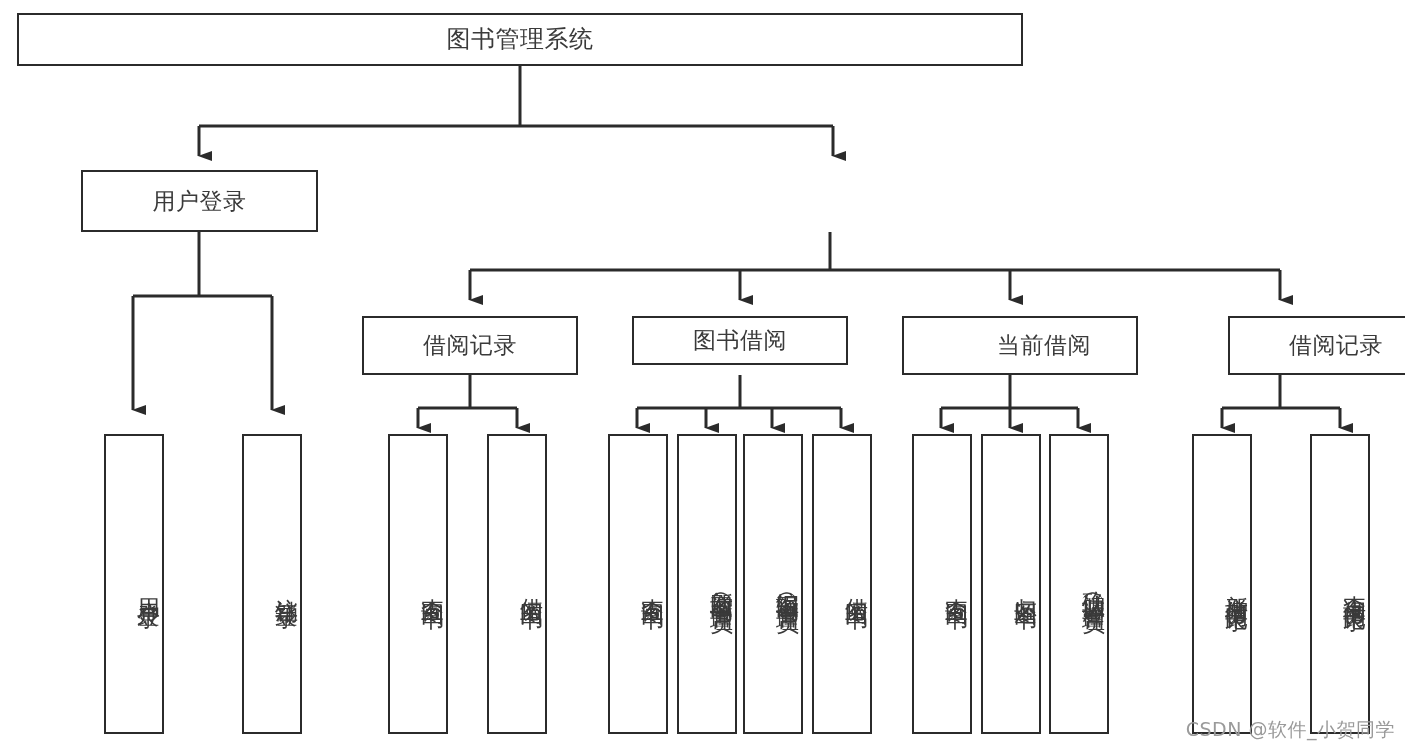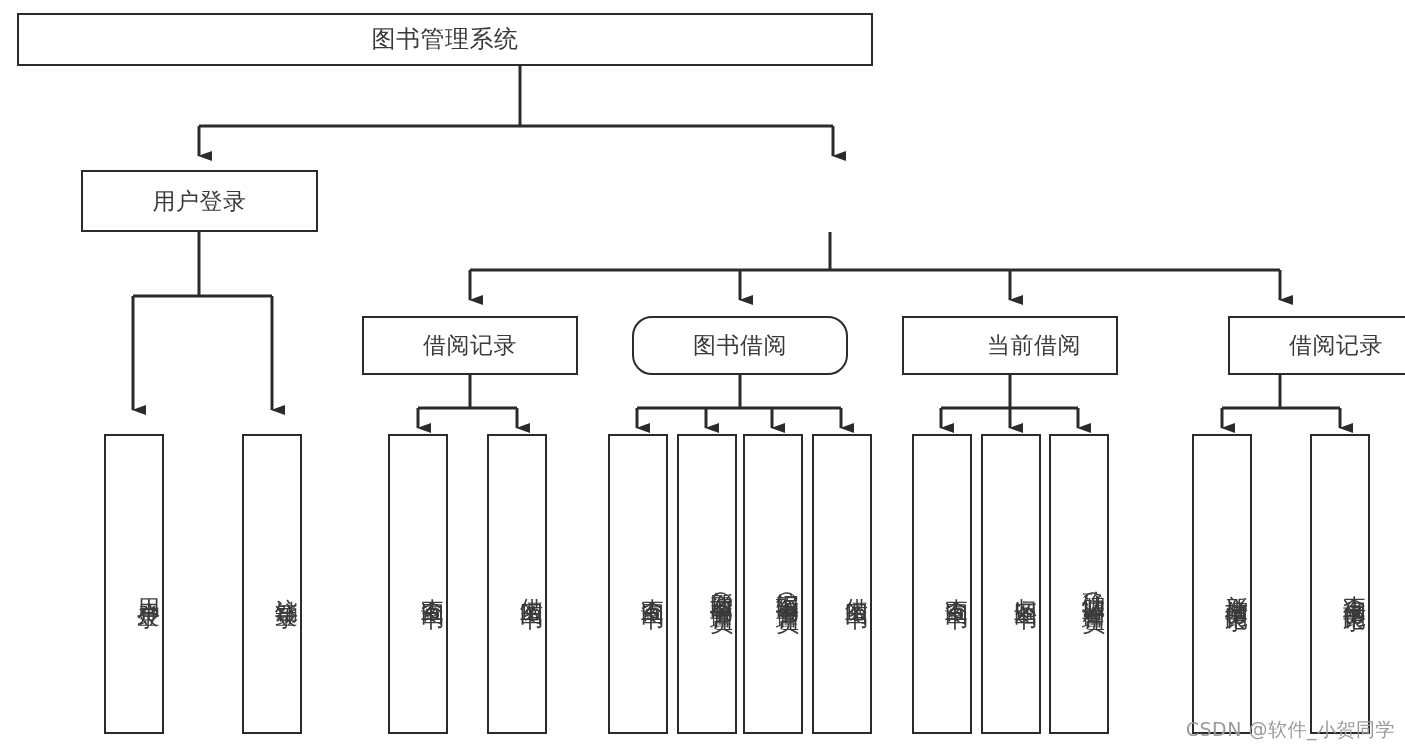--- a/index.html
+++ b/index.html
@@ -116,27 +116,27 @@
       <path d="M 1010 408 L 1010 428" marker-end="url(#arrow)"></path>
       <path d="M 1078 408 L 1078 428" marker-end="url(#arrow)"></path>
 
       <path d="M 1280 375 L 1280 408"></path>
       <path d="M 1222 408 L 1340 408"></path>
       <path d="M 1222 408 L 1222 428" marker-end="url(#arrow)"></path>
       <path d="M 1340 408 L 1340 428" marker-end="url(#arrow)"></path>
     </g>
   </svg>
 
-  <div class="node root h" style="left:17px; top:13px; width:856px; height:53px;">图书管理系统</div>
+  <div class="node root h" style="left:17px; top:13px; width:1006px; height:53px;">图书管理系统</div>
 
   <div class="node h" style="left:81px; top:170px; width:237px; height:62px;">用户登录</div>
 
   <div class="node h" style="left:362px; top:316px; width:216px; height:59px;">借阅记录</div>
-  <div class="node h" style="left:632px; top:316px; width:216px; height:59px;border-radius:20px;">图书借阅</div>
-  <div class="node h" style="left:902px; top:316px; width:216px; height:59px;padding-left:48px;">当前借阅</div>
+  <div class="node h" style="left:632px; top:316px; width:216px; height:49px;">图书借阅</div>
+  <div class="node h" style="left:902px; top:316px; width:236px; height:59px;padding-left:48px;">当前借阅</div>
   <div class="node h" style="left:1228px; top:316px; width:216px; height:59px;">借阅记录</div>
 
   <div class="node v" style="left:104px; top:434px; width:60px; height:300px;">
     <span class="vtext">用户登录</span>
   </div>
   <div class="node v" style="left:242px; top:434px; width:60px; height:300px;">
     <span class="vtext">注销登录</span>
   </div>
 
   <div class="node v" style="left:388px; top:434px; width:60px; height:300px;">

